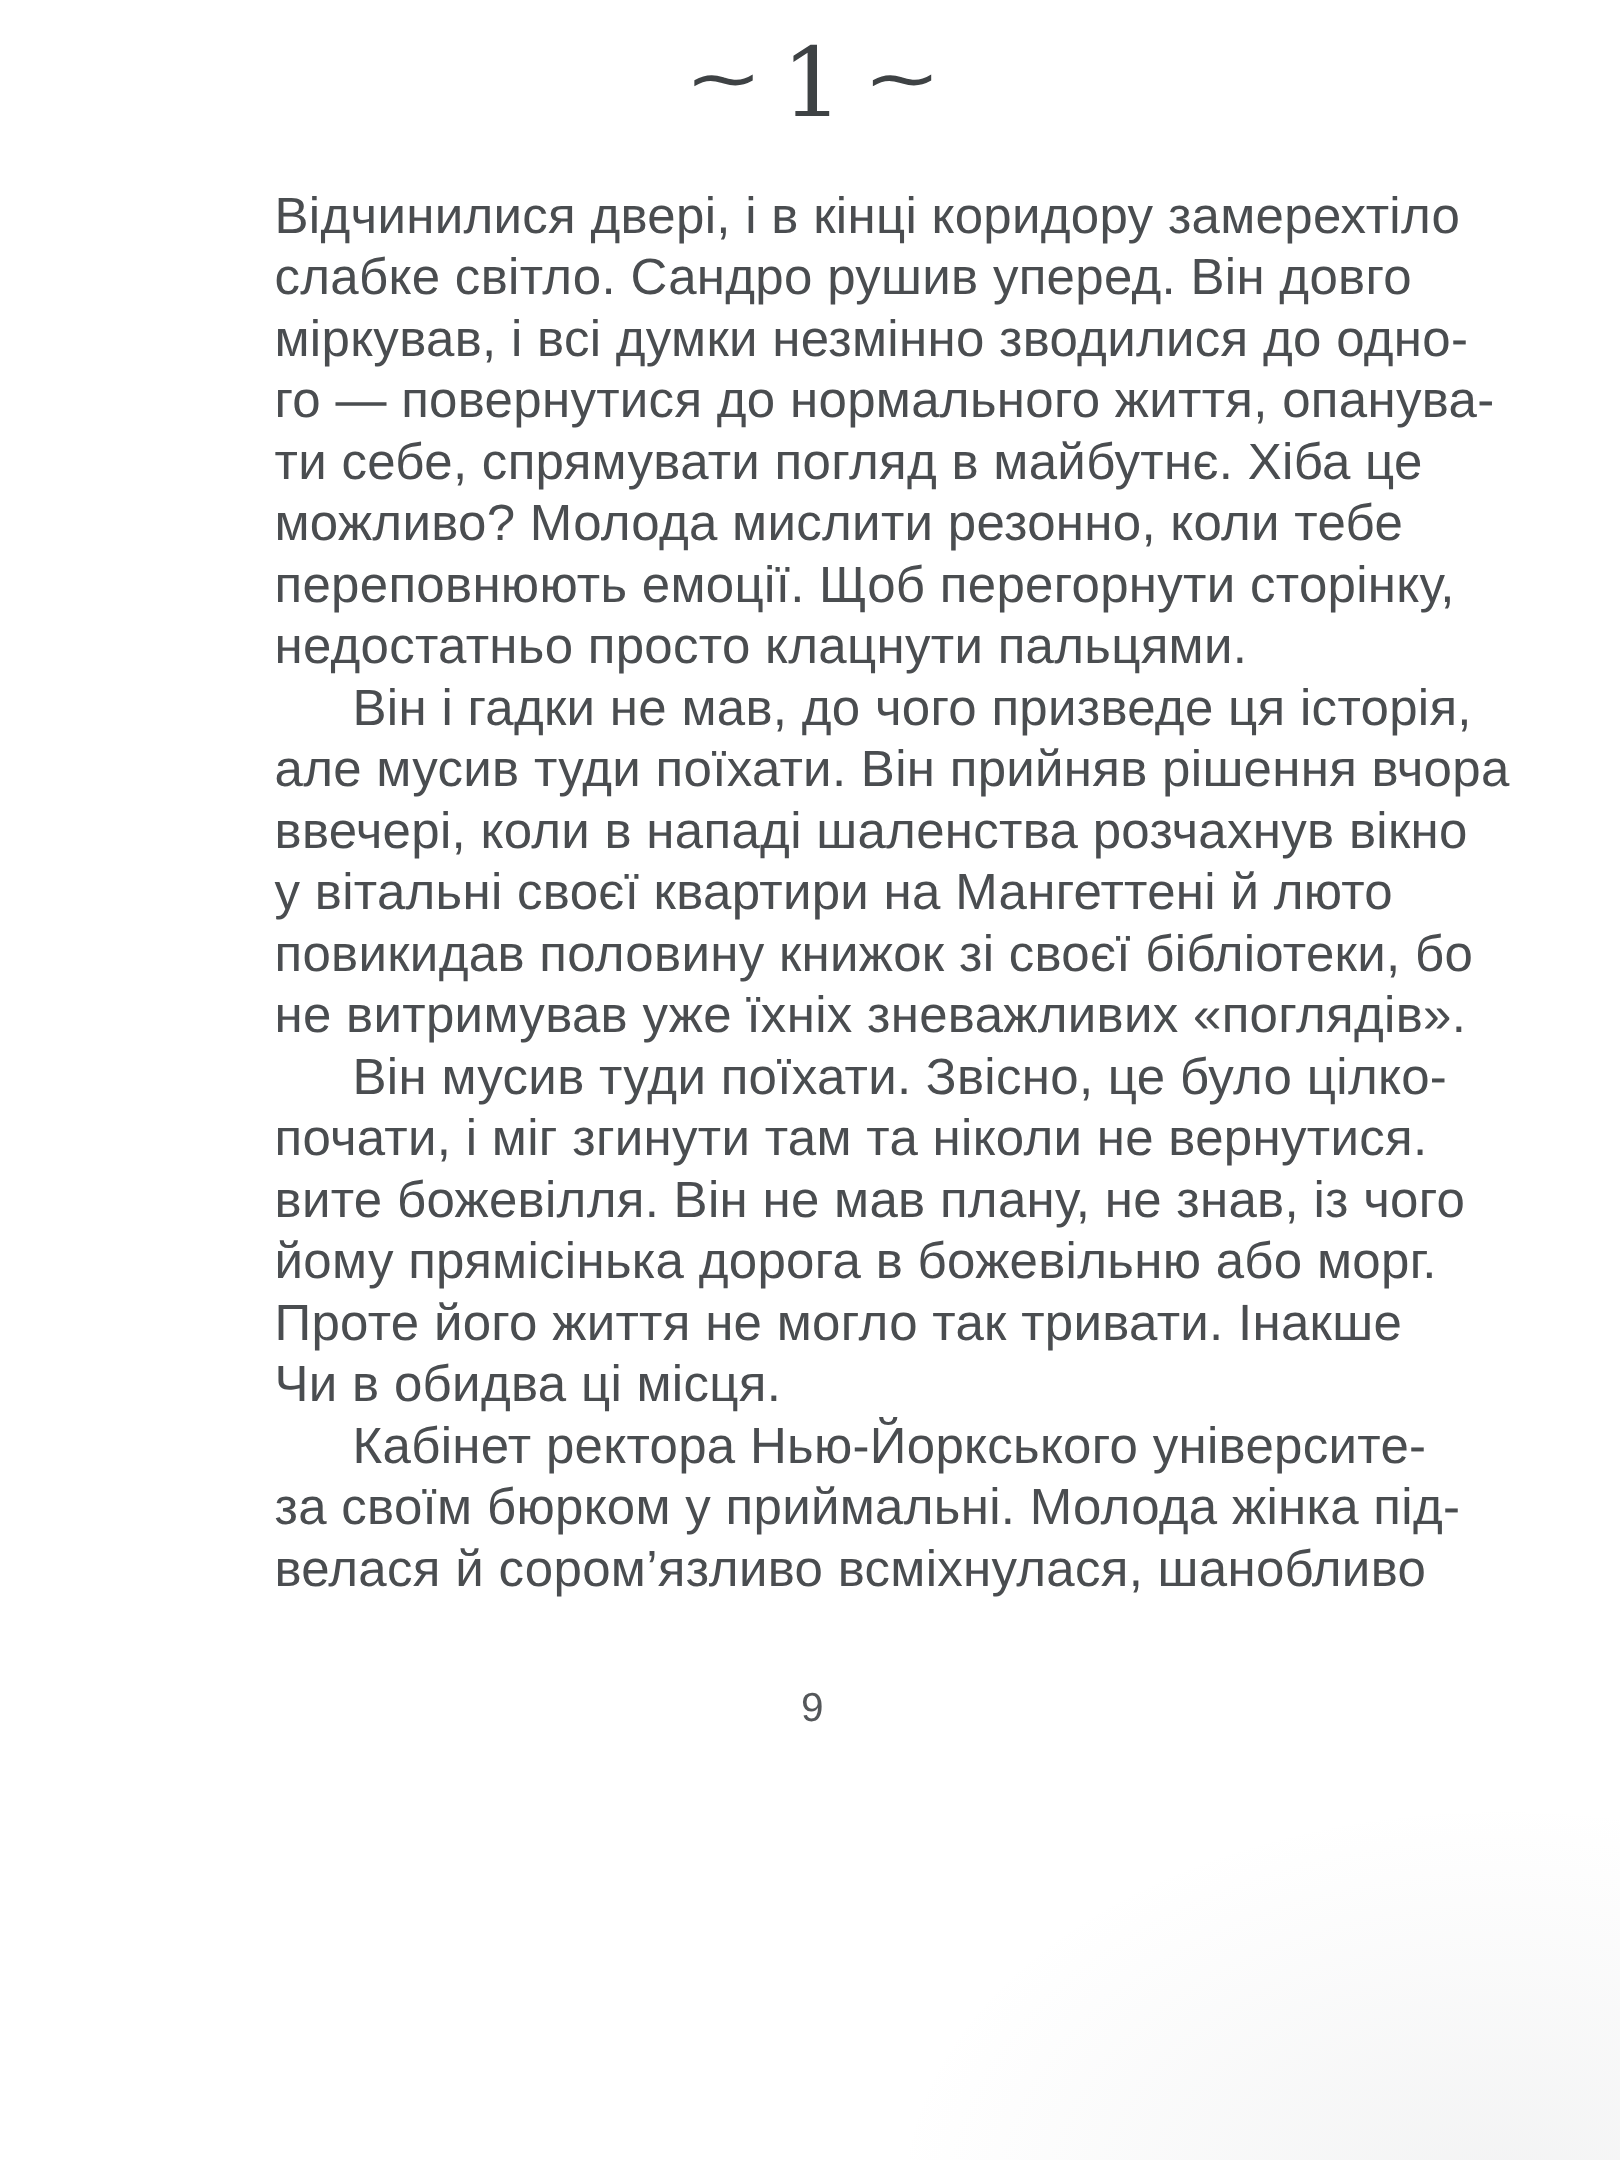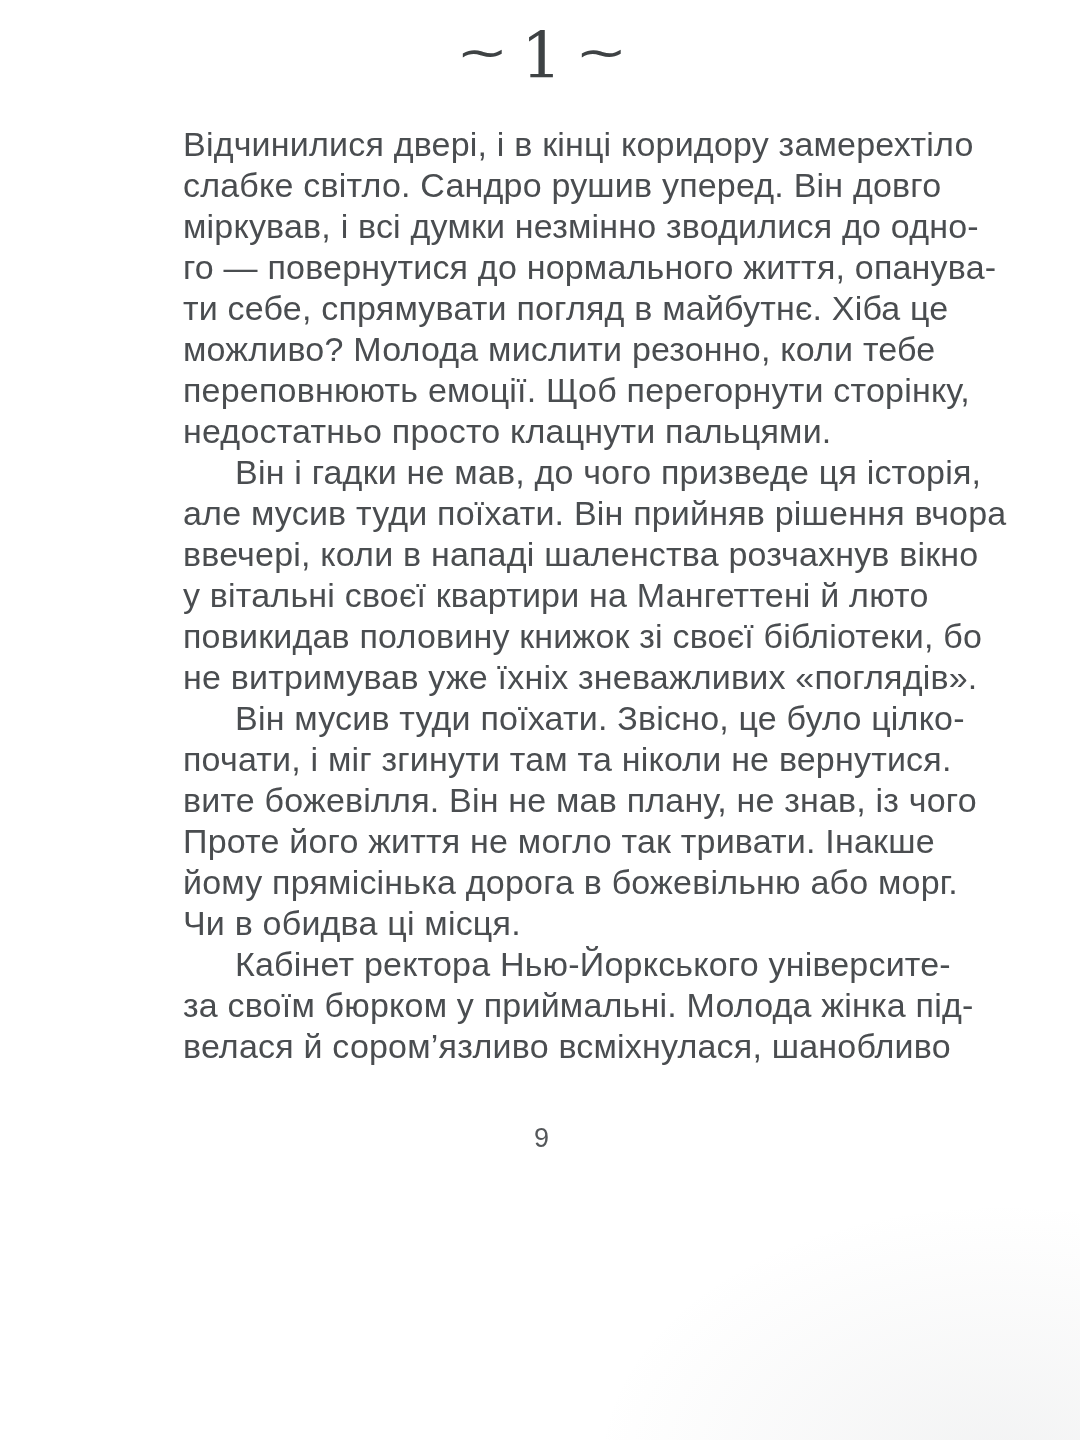--- a/index.html
+++ b/index.html
@@ -113,22 +113,22 @@
         <div class="line">але мусив туди поїхати. Він прийняв рішення вчора</div>
         <div class="line">ввечері, коли в нападі шаленства розчахнув вікно</div>
         <div class="line">у вітальні своєї квартири на Мангеттені й люто</div>
         <div class="line">повикидав половину книжок зі своєї бібліотеки, бо</div>
         <div class="line last">не витримував уже їхніх зневажливих «поглядів».</div>
       </div>
       <div class="paragraph">
         <div class="line indent">Він мусив туди поїхати. Звісно, це було цілко-</div>
         <div class="line">почати, і міг згинути там та ніколи не вернутися.</div>
         <div class="line">вите божевілля. Він не мав плану, не знав, із чого</div>
+        <div class="line">йому прямісінька дорога в божевільню або морг.</div>
         <div class="line">Проте його життя не могло так тривати. Інакше</div>
-        <div class="line">йому прямісінька дорога в божевільню або морг.</div>
         <div class="line last">Чи в обидва ці місця.</div>
       </div>
       <div class="paragraph">
         <div class="line indent">Кабінет ректора Нью-Йоркського університе-</div>
         <div class="line">за своїм бюрком у приймальні. Молода жінка під-</div>
         <div class="line">велася й сором’язливо всміхнулася, шанобливо</div>
       </div>
     </main>
 
   <footer class="page-number">9</footer>

